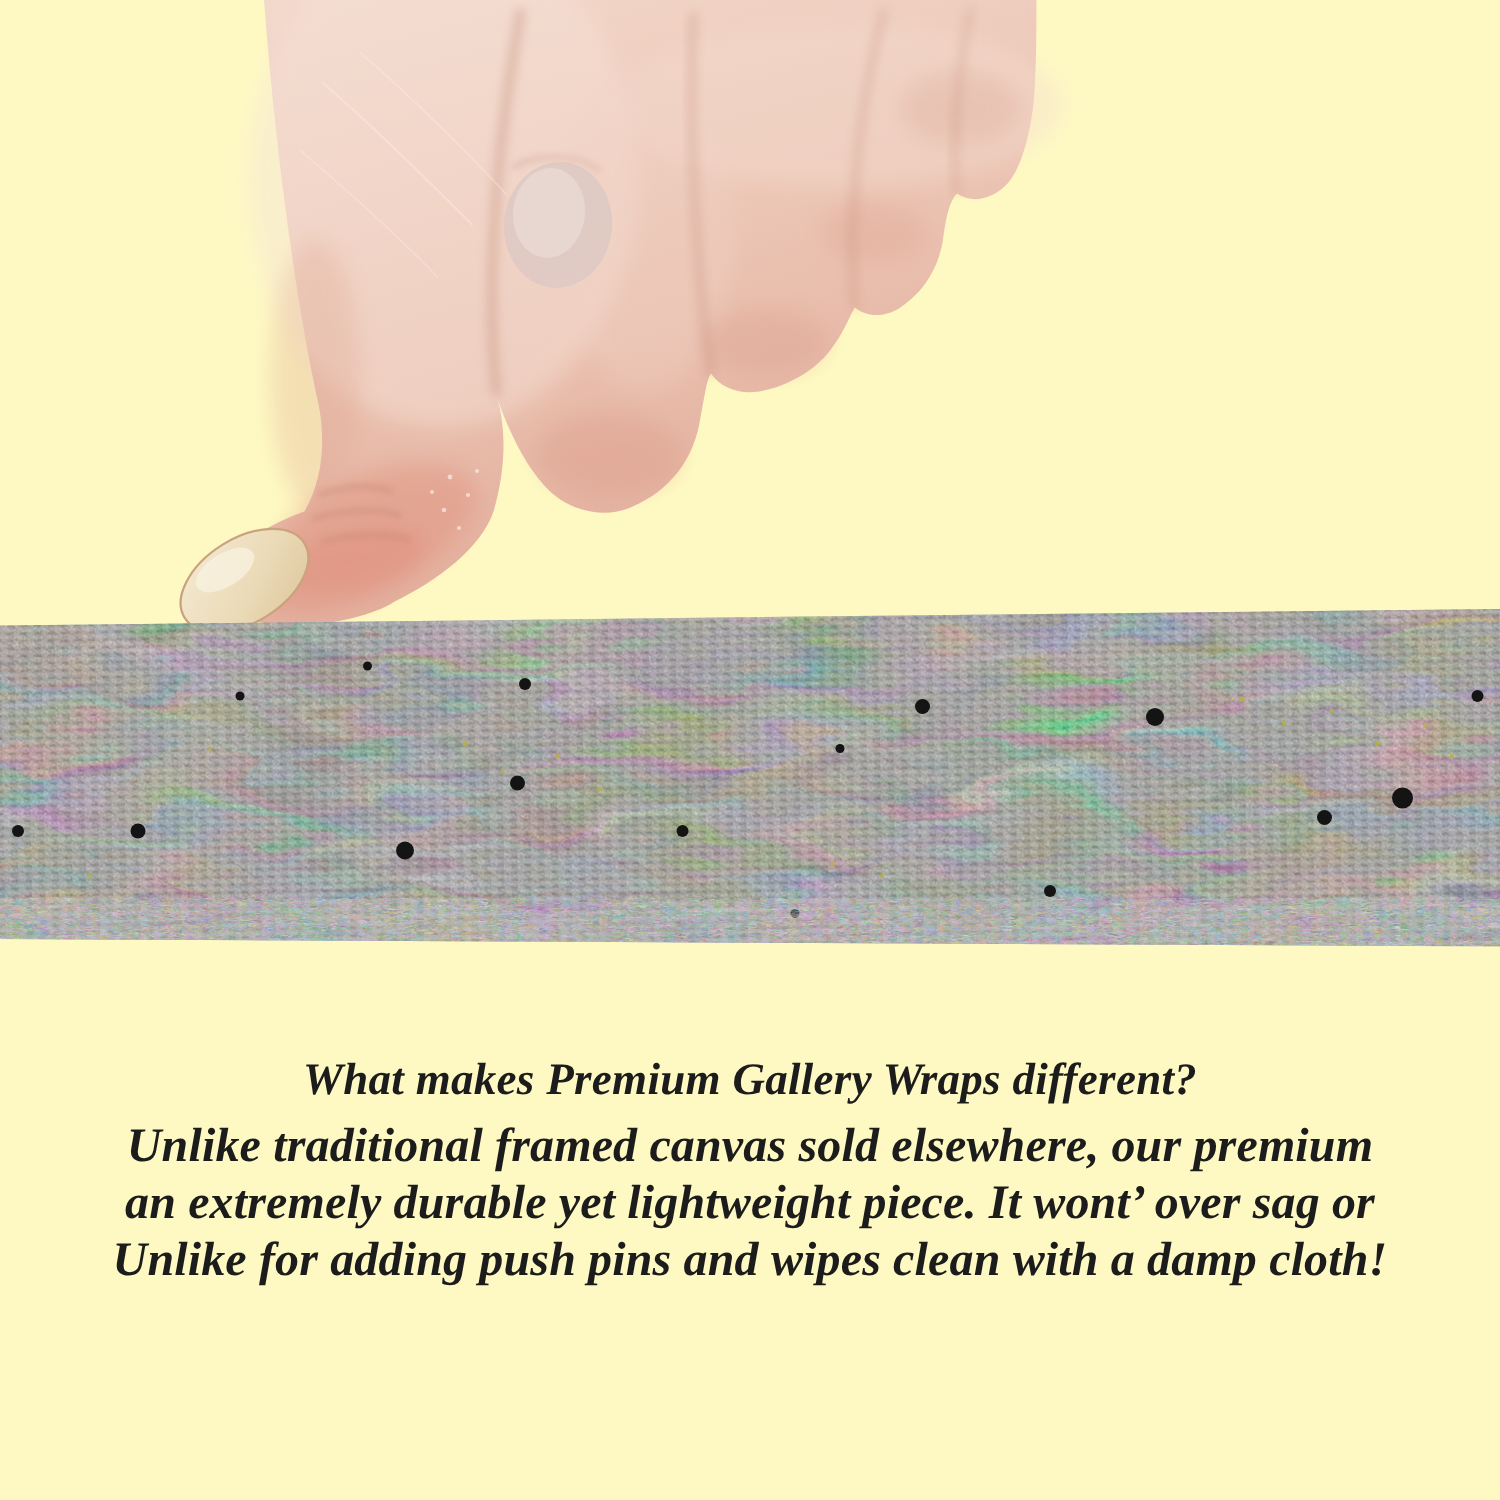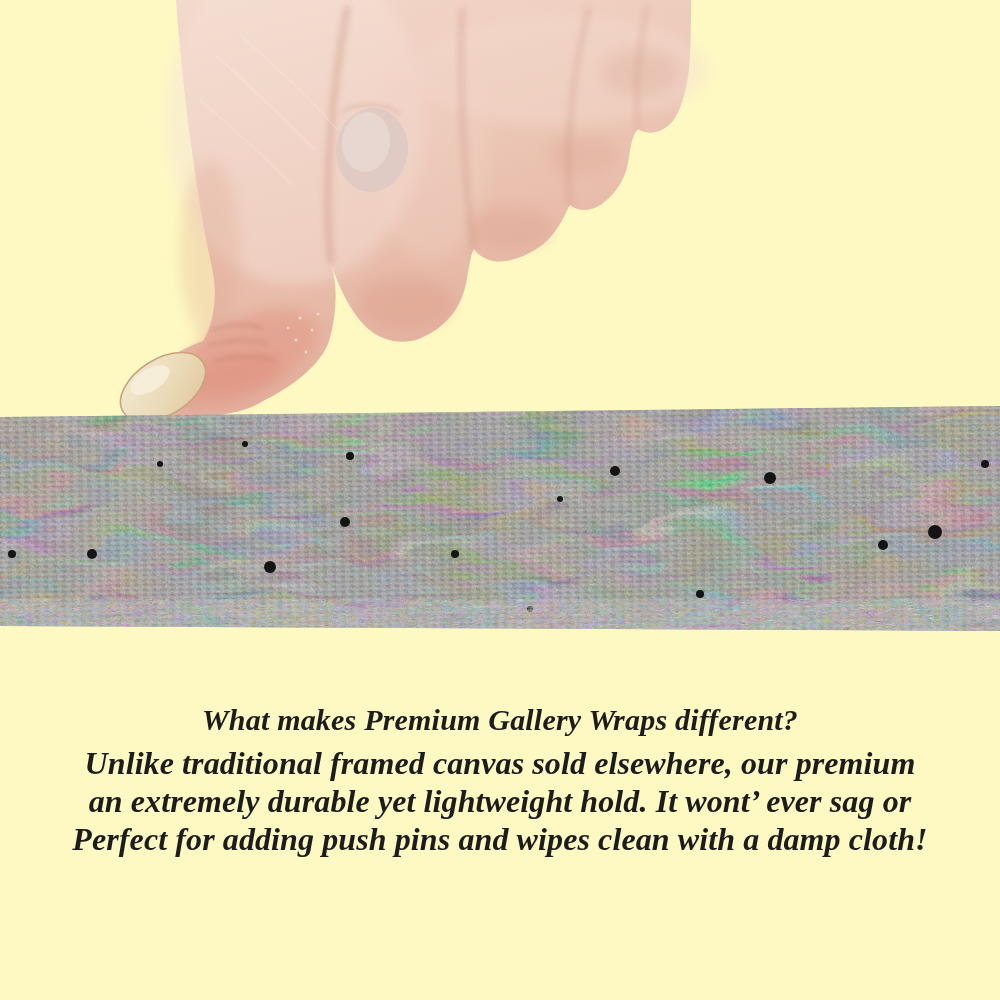--- a/index.html
+++ b/index.html
@@ -216,17 +216,17 @@
         <g>
           <path d="M 0,214 C 160,210 340,214 520,211 C 700,208 860,213 1000,209 L 1000,232 L 0,232 Z" fill="url(#edgeGrad)" filter="url(#fuzz)"></path>
         </g>
       </g>
     </svg>
   </div>
 
   <div class="copy">
     <h2 class="headline">What makes Premium Gallery Wraps different?</h2>
     <div class="bodyline">Unlike traditional framed canvas sold elsewhere, our premium</div>
-    <div class="bodyline">an extremely durable yet lightweight hold. It wont’ ever sag or</div>
-    <div class="bodyline">Perfect for adding push pins and wipes clean with a damp cloth!</div>
+    <div class="bodyline">an extremely durable yet lightweight piece. It wont’ over sag or</div>
+    <div class="bodyline">Unlike for adding push pins and wipes clean with a damp cloth!</div>
   </div>
 
 </div>
 
 </body></html>

